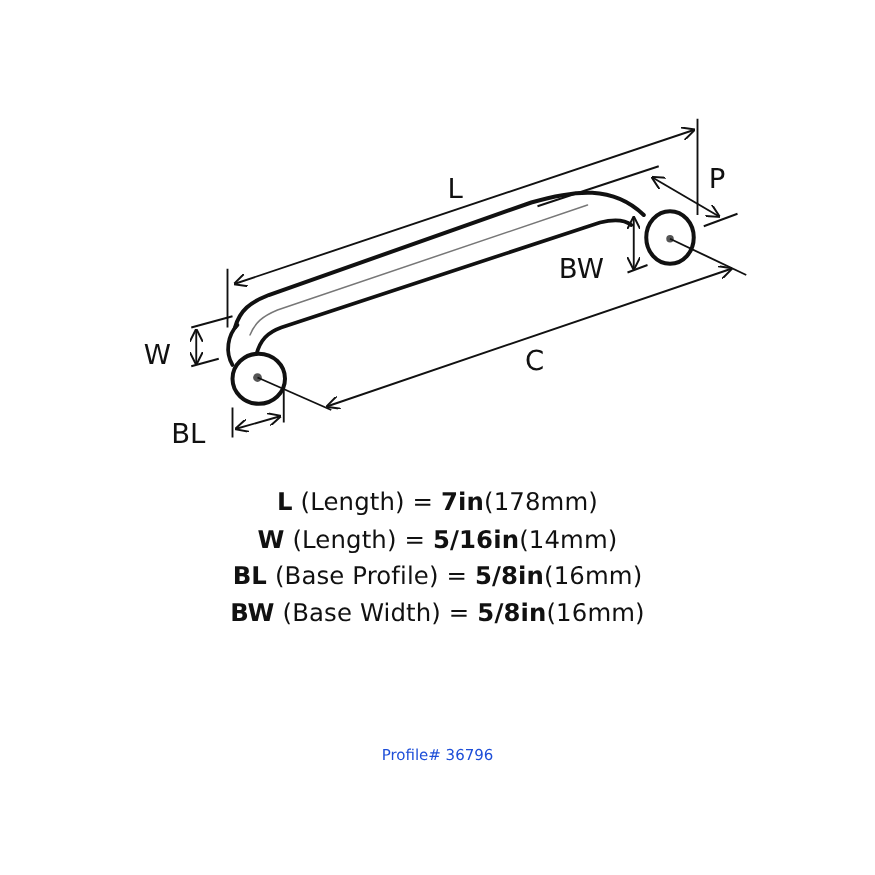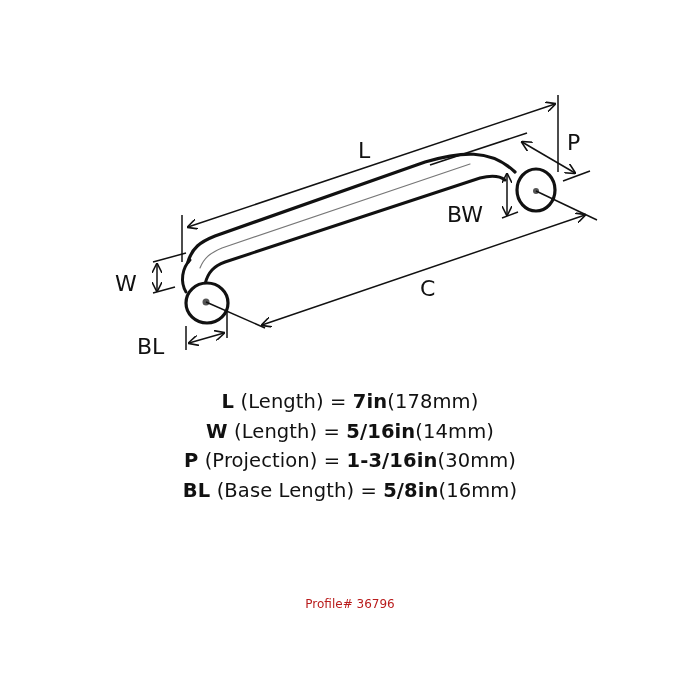--- a/index.html
+++ b/index.html
@@ -8,21 +8,21 @@
     .diagram { position: absolute; left: 0; top: 0; width: 700px; height: 380px; }
     .diagram svg { width: 700px; height: 380px; display: block; }
     .dim-label { font-family: "DejaVu Sans", sans-serif; font-size: 22px; fill: #111; }
     .specs { position: absolute; left: 0; top: 387px; width: 700px; text-align: center; }
     .spec-row { font-size: 19.5px; line-height: 29.5px; white-space: nowrap; color: #111; letter-spacing: 0.1px; }
     .spec-row .abbr { font-weight: bold; }
     .spec-row .desc { font-weight: normal; }
     .spec-row .imp { font-weight: bold; }
     .spec-row .met { font-weight: normal; }
     .profile { position: absolute; left: 0; top: 597px; width: 700px; text-align: center;
-               font-size: 12px; color: #b91c1c; }
+               font-size: 12px; color: #1d4ed8; }
   </style>
 </head>
 <body>
 
 <div class="diagram">
   <svg viewBox="0 0 700 380" xmlns="http://www.w3.org/2000/svg">
     <defs>
       <marker id="arr" viewBox="0 0 10 10" refX="9" refY="5" markerWidth="7" markerHeight="7" orient="auto-start-reverse">
         <path d="M0,0 L10,5 L0,10" fill="none" stroke="#111" stroke-width="1.5"></path>
       </marker>
@@ -99,26 +99,26 @@
     <span class="desc">=</span>
     <span class="imp">7in</span><span class="met">(178mm)</span>
   </div>
   <div class="spec-row">
     <span class="abbr">W</span>
     <span class="desc">(Length)</span>
     <span class="desc">=</span>
     <span class="imp">5/16in</span><span class="met">(14mm)</span>
   </div>
   <div class="spec-row">
-    <span class="abbr">P</span>
-    <span class="desc">(Projection)</span>
+    <span class="abbr">BL</span>
+    <span class="desc">(Base Profile)</span>
     <span class="desc">=</span>
-    <span class="imp">1-3/16in</span><span class="met">(30mm)</span>
+    <span class="imp">5/8in</span><span class="met">(16mm)</span>
   </div>
   <div class="spec-row">
-    <span class="abbr">BL</span>
-    <span class="desc">(Base Length)</span>
+    <span class="abbr">BW</span>
+    <span class="desc">(Base Width)</span>
     <span class="desc">=</span>
     <span class="imp">5/8in</span><span class="met">(16mm)</span>
   </div>
 </div>
 
 <div class="profile">Profile# 36796</div>
 
 </body></html>

